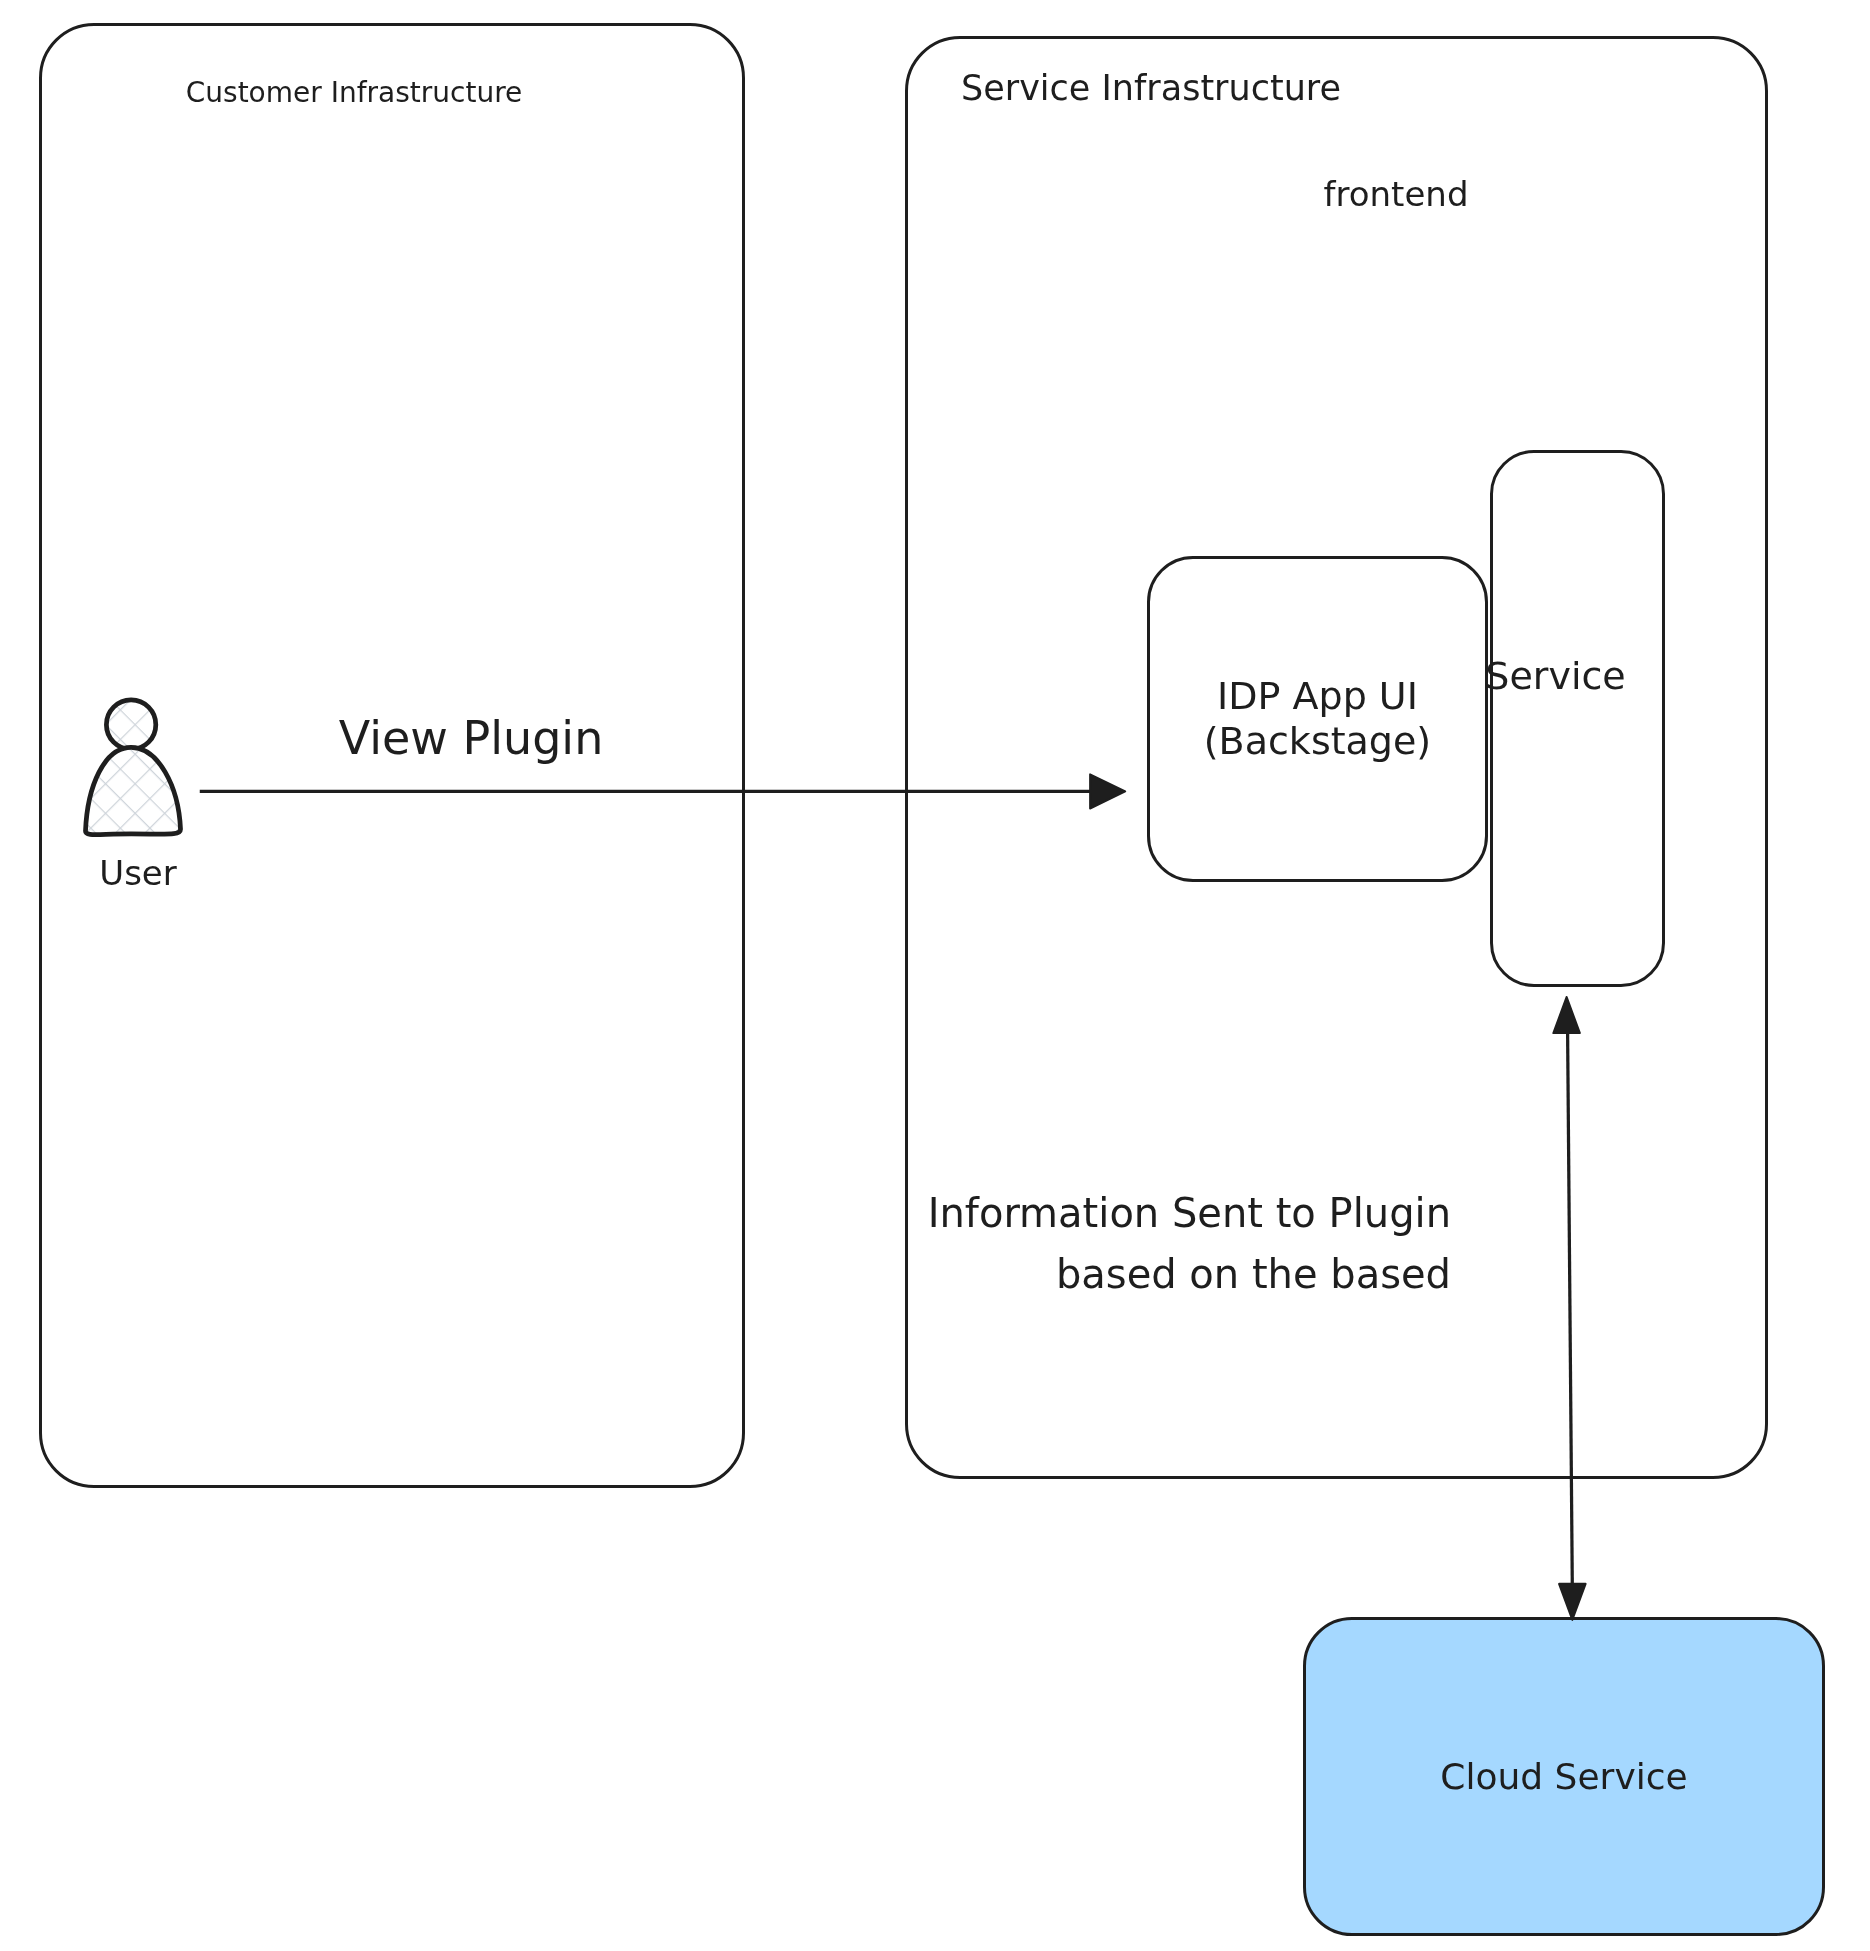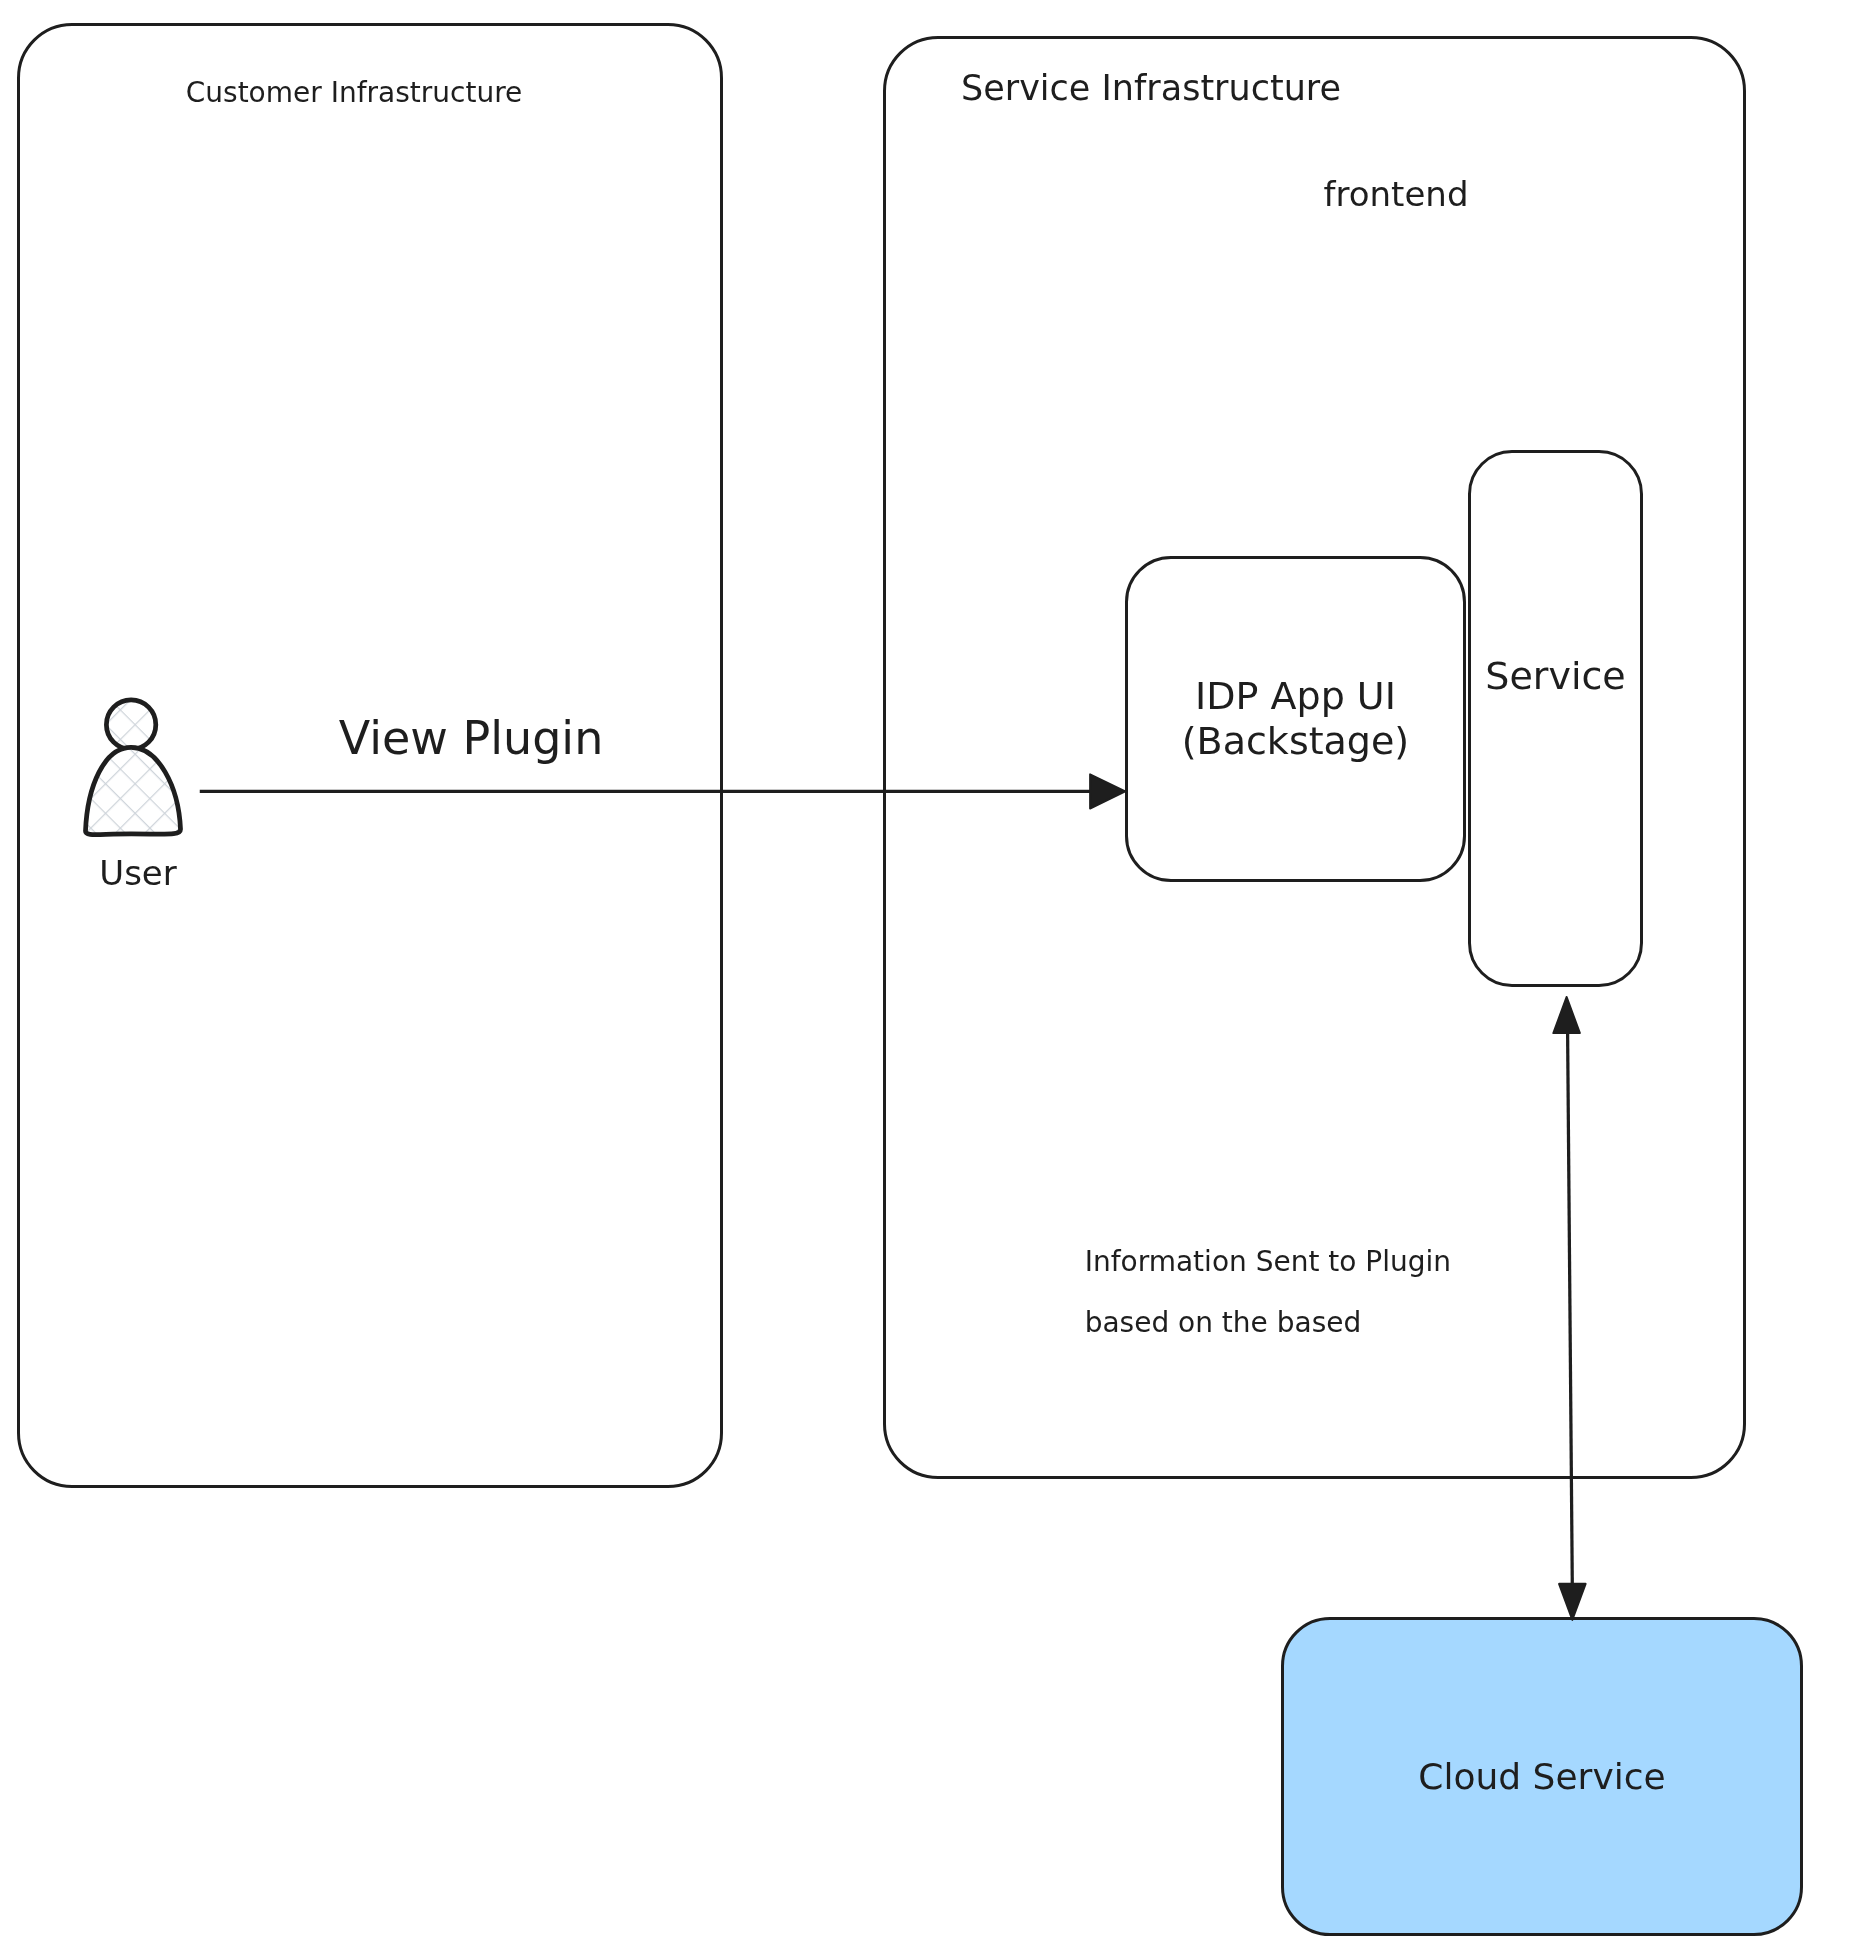--- a/index.html
+++ b/index.html
@@ -10,20 +10,21 @@
     background: var(--background, #ffffff);
     font-family: "DejaVu Sans", "Liberation Sans", sans-serif;
     color: var(--stroke, #1e1e1e);
     overflow: hidden;
   }
   .box {
     position: absolute;
     border: 3.8px solid var(--stroke, #1e1e1e);
     background: #ffffff;
     box-sizing: border-box;
+    margin-left: 22px;
   }
   #customer-box { left: 17px; top: 23px; width: 706px; height: 1465px; border-radius: 55px; z-index: 1; }
   #harness-box  { left: 883px; top: 36px; width: 863px; height: 1443px; border-radius: 55px; z-index: 1; }
   #idp-box {
     left: 1125px; top: 556px; width: 341px; height: 326px;
     border-radius: 46px; border-width: 3.3px; z-index: 2;
     display: flex; flex-direction: column; align-items: center; justify-content: center;
     font-size: 38px; line-height: 45px; text-align: center;
   }
   #plugin-box { left: 1468px; top: 450px; width: 175px; height: 537px; border-radius: 44px; border-width: 3.3px; z-index: 3; }
@@ -33,21 +34,21 @@
     display: flex; align-items: center; justify-content: center;
     font-size: 36px;
   }
   .label { position: absolute; z-index: 11; white-space: nowrap; }
   #customer-title   { left: 342px;  top: 76px;  transform: translateX(-50%); font-size: 28px; margin-left: 12px; }
   #harness-title    { left: 1151px; top: 68px;  transform: translateX(-50%); font-size: 35px; }
   #frontend-label   { left: 1396px; top: 174px; transform: translateX(-50%); font-size: 34px; }
   #user-label       { left: 122px;  top: 853px; transform: translateX(-50%); font-size: 34px; margin-left: 16px; }
   #view-plugin-label{ left: 471px;  top: 711px; transform: translateX(-50%); font-size: 46px; font-weight: normal; }
   #plugin-label     { left: 1468px; top: 654px; width: 175px; text-align: center; font-size: 38px; z-index: 4; }
-  #info-label       { right: 420px; top: 1231px; font-size: 28px; line-height: 61px; }
+  #info-label       { right: 420px; top: 1183px; text-align: right; font-size: 40px; line-height: 61px; }
   #info-label span  { display: block; }
   .arrow-layer { position: absolute; left: 0; top: 0; z-index: 10; pointer-events: none; }
   .arrow-layer line { stroke: var(--stroke, #1e1e1e); stroke-width: 3.4; }
   .arrow-layer polygon { fill: var(--stroke, #1e1e1e); stroke: var(--stroke, #1e1e1e); stroke-width: 2; stroke-linejoin: round; }
   #user-svg { position: absolute; left: 76px; top: 694px; z-index: 5; }
   #user-svg .outline {
     stroke: var(--stroke, #1e1e1e); stroke-width: 5;
     fill: url(#hatch); stroke-linejoin: round; stroke-linecap: round;
   }
   .hatch-line { stroke: var(--hatch, #ced4da); stroke-width: 2.6; }

